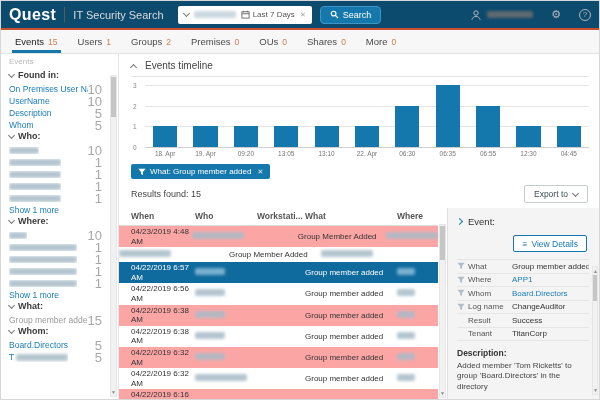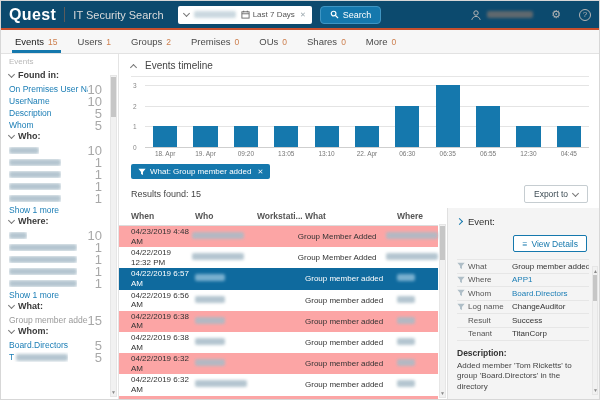--- a/index.html
+++ b/index.html
@@ -421,21 +421,20 @@
             </div>
           <div class="grid-body" id="gridbody">
               <div class="grid-row odd">
                 <div class="c0">04/23/2019 4:48 AM</div>
                 <div class="c1"><span class="blur l"></span></div>
                 <div class="c2"></div>
                 <div class="c3">Group Member Added</div>
                 <div class="c4"><span class="blur l"></span></div>
               </div>
               <div class="grid-row">
-                <div class="c0">04/22/2019 12:32 PM</div>
                 <div class="c1"><span class="blur l"></span></div>
                 <div class="c2"></div>
                 <div class="c3">Group Member Added</div>
                 <div class="c4"><span class="blur l"></span></div>
               </div>
               <div class="grid-row selected">
                 <div class="c0">04/22/2019 6:57 AM</div>
                 <div class="c1"><span class="blur m"></span></div>
                 <div class="c2"></div>
                 <div class="c3">Group member added</div>

